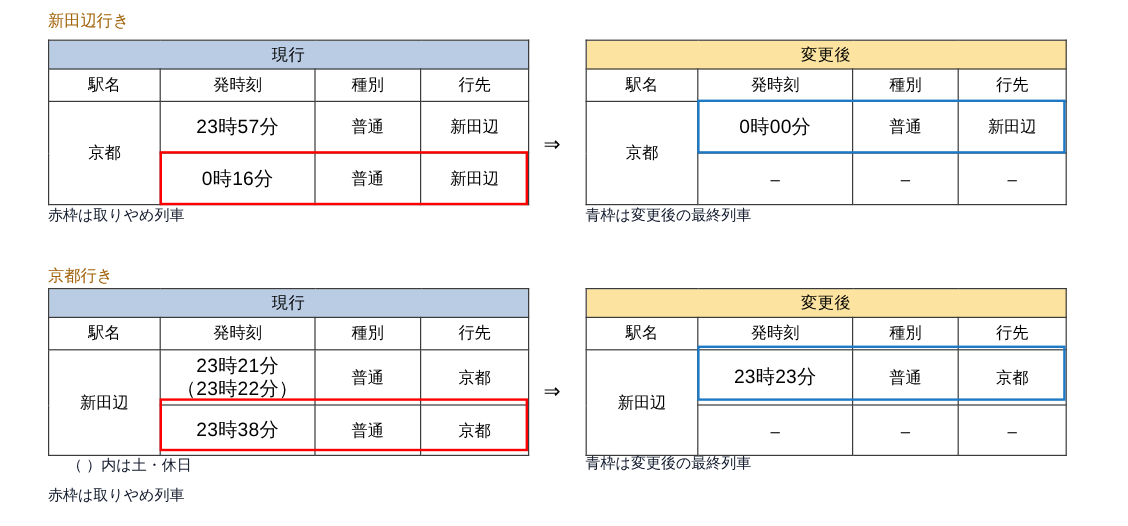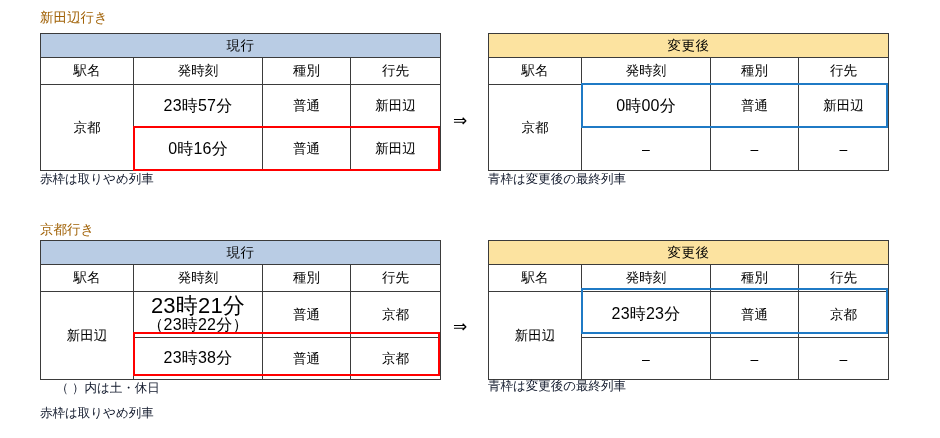--- a/index.html
+++ b/index.html
@@ -63,21 +63,21 @@
     letter-spacing: 0.2px;
     margin-top: 40px;
   }
   .tbl .t-time .sub {
     display: block;
     font-size: 16px;
     line-height: 19px;
   }
   .tbl .t-time .main2 {
     display: block;
-    font-size: 22px;
+    font-size: 16px;
     line-height: 19px;
   }
   .tbl .t-small {
     font-size: 13.5px;
   }
   .tbl .t-station {
     font-size: 13.5px;
   }
   .tbl .t-dash {
     font-size: 14px;

